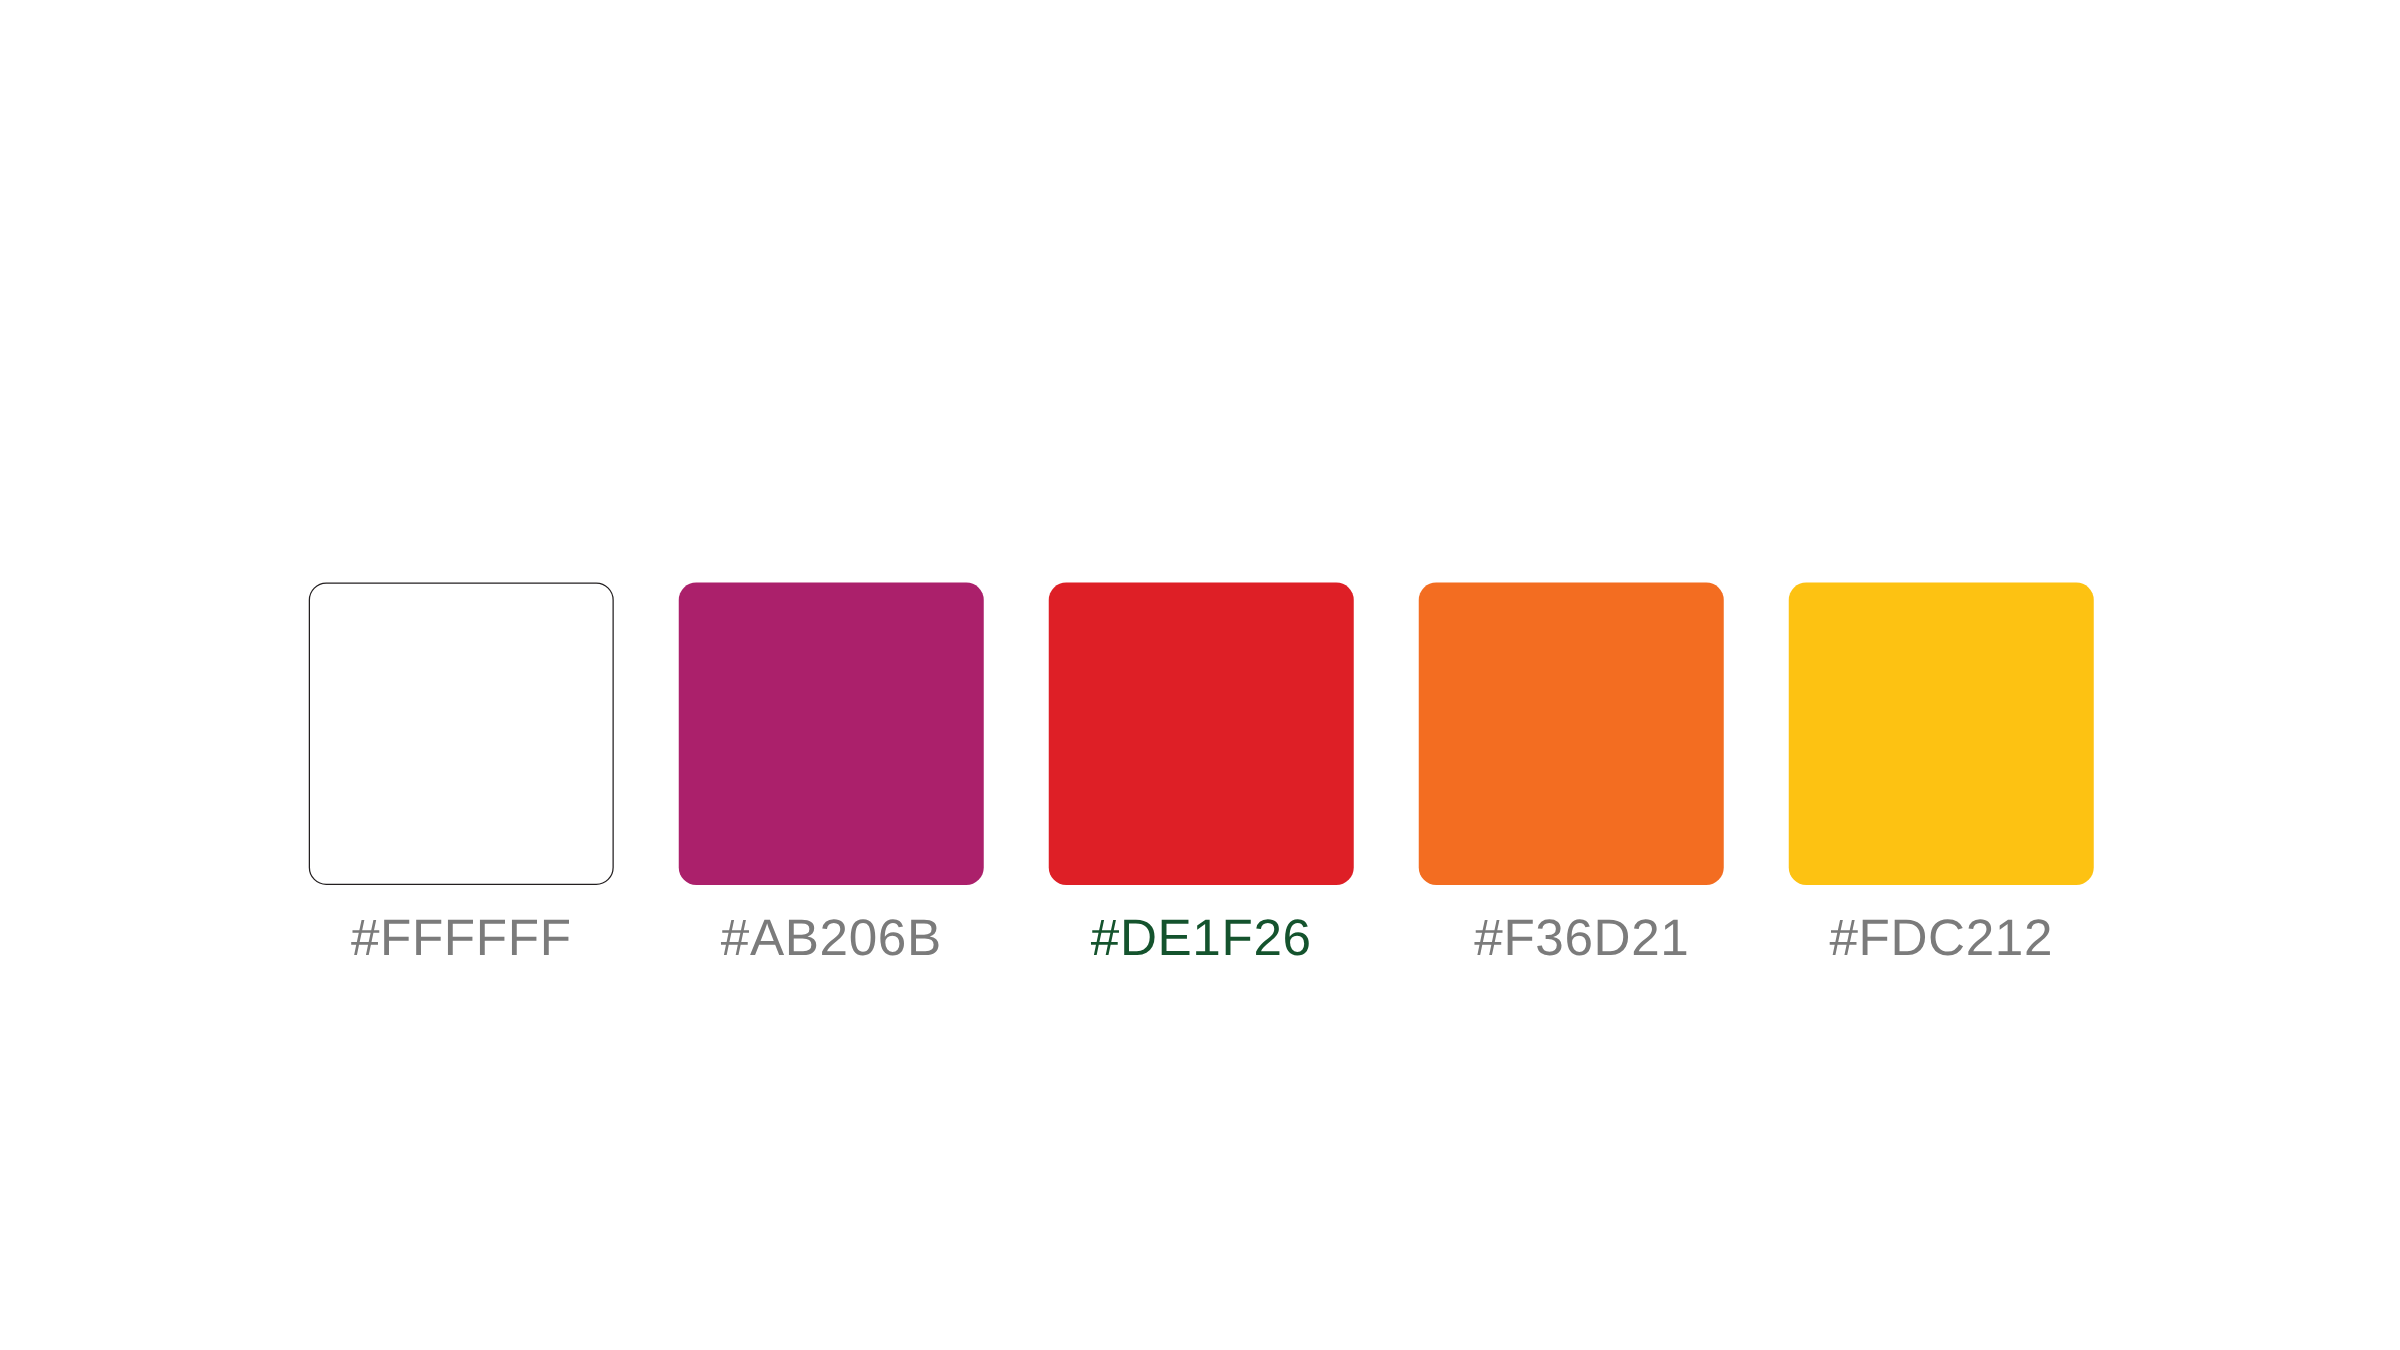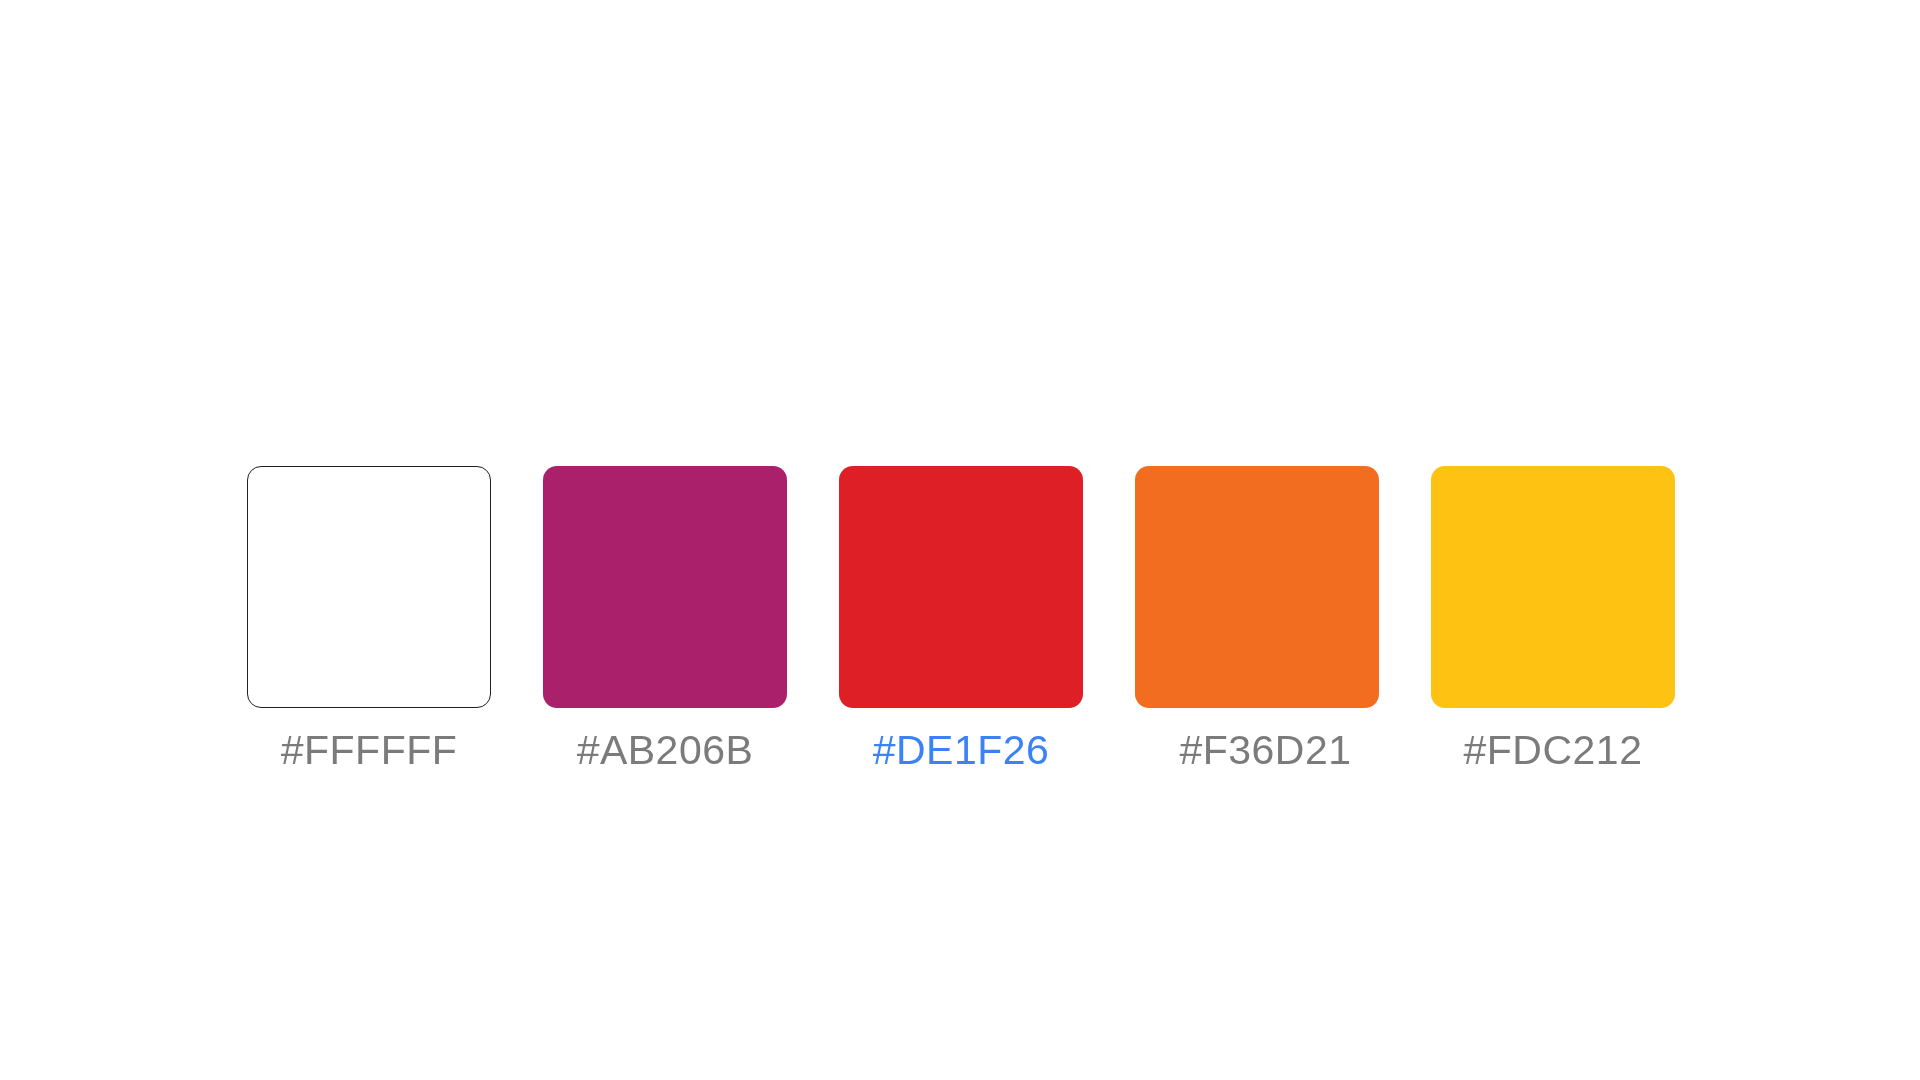--- a/index.html
+++ b/index.html
@@ -85,21 +85,21 @@
       <div class="swatch-label" style="color: rgb(123, 123, 123);">#FFFFFF</div>
     </div>
 
     <div class="swatch-item">
       <div class="swatch-chip" style="background: rgb(171, 32, 107);"></div>
       <div class="swatch-label" style="color: rgb(123, 123, 123);">#AB206B</div>
     </div>
 
     <div class="swatch-item">
       <div class="swatch-chip" style="background: rgb(222, 31, 38);"></div>
-      <div class="swatch-label" style="color: #3b82f6;">#DE1F26</div>
+      <div class="swatch-label" style="color: #14532d;">#DE1F26</div>
     </div>
 
     <div class="swatch-item">
       <div class="swatch-chip" style="background: rgb(243, 109, 33);"></div>
       <div class="swatch-label" style="color: rgb(123, 123, 123); margin-left: 17px;">#F36D21</div>
     </div>
 
     <div class="swatch-item">
       <div class="swatch-chip" style="background: rgb(253, 194, 18);"></div>
       <div class="swatch-label" style="color: rgb(123, 123, 123);">#FDC212</div>

